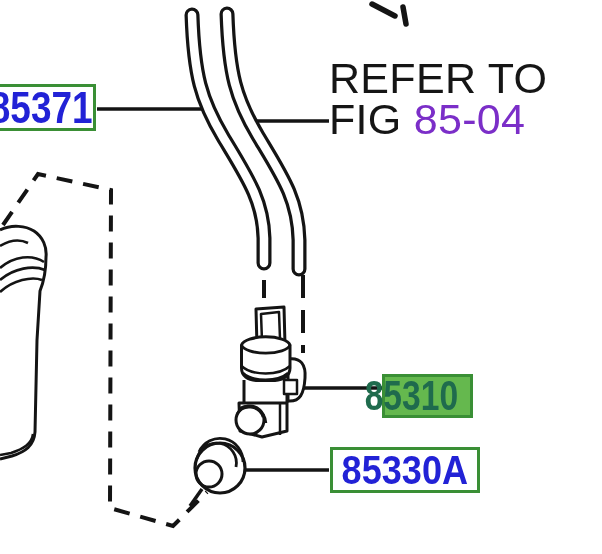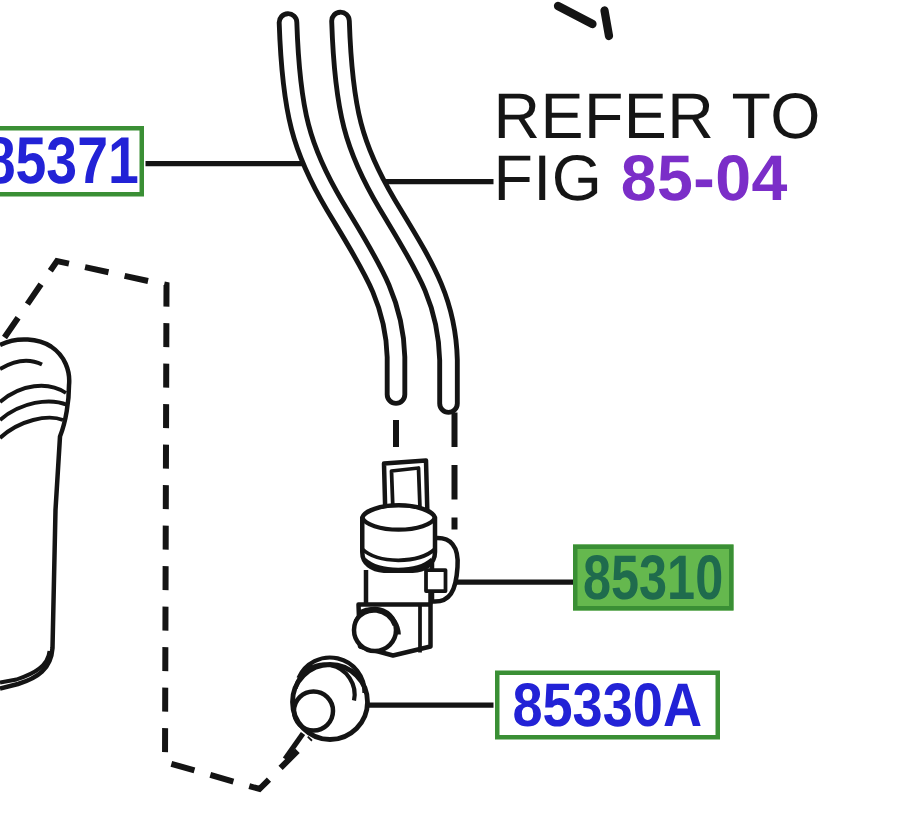--- a/index.html
+++ b/index.html
@@ -23,31 +23,31 @@
     font-weight:bold;
     color:var(--part-number-blue,#2222D6);
     display:inline-block;
     white-space:nowrap;
     line-height:1;
   }
   .callout.highlight{background:var(--highlight-fill-green,#65B84E);}
   .callout.highlight .num{color:var(--highlight-text-green,#1F6B4D);}
   #lbl-85371{left:-14px;top:84px;width:110px;height:47px;}
   #lbl-85371 .num{font-size:44px;transform:scaleX(.84);}
-  #lbl-85310{left:382px;top:363px;width:107px;height:44px;}
+  #lbl-85310{left:382px;top:374px;width:91px;height:44px;justify-content:flex-end;}
   #lbl-85310 .num{font-size:42px;transform:scaleX(.80);}
   #lbl-85330A{left:330px;top:447px;width:150px;height:46px;text-align:right;}
   #lbl-85330A .num{font-size:41px;transform:scaleX(.88);}
   .note{
     position:absolute;left:329px;top:58px;
     font-size:43px;line-height:41px;
     color:#151515;letter-spacing:.3px;
     white-space:nowrap;
   }
-  .note .fig{color:var(--fig-purple,#7B2EC8);font-weight:bold;}
+  .note .fig{color:var(--fig-purple,#7B2EC8);font-weight:normal;}
 </style>
 </head>
 <body>
 
 <div class="stage">
 
   <svg width="602" height="554" viewBox="0 0 602 554">
 
     <g stroke="#141414" stroke-width="3.5">
       <line x1="97" y1="109" x2="206" y2="109"></line>

